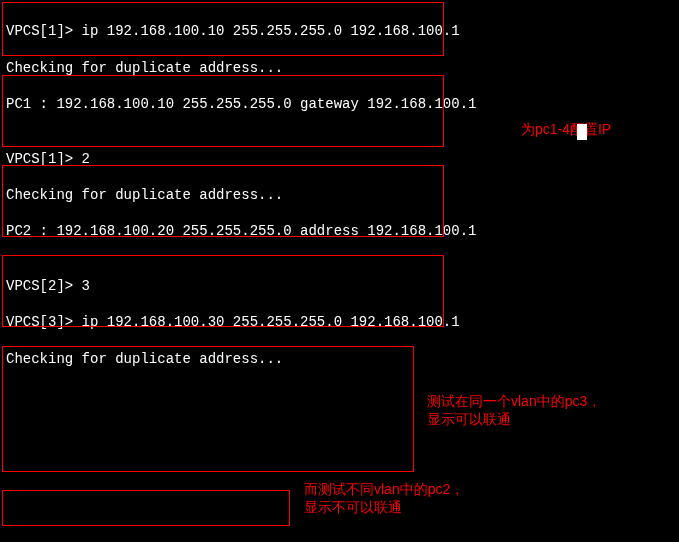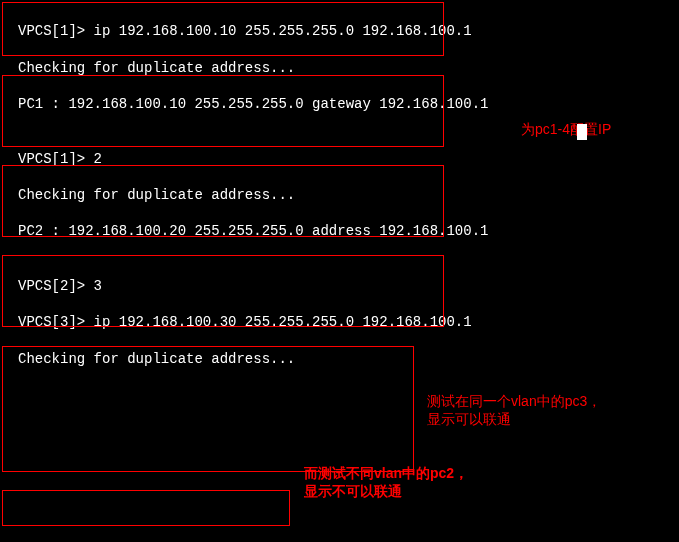--- a/index.html
+++ b/index.html
@@ -8,21 +8,21 @@
       font-family: "Courier New", monospace;
       width: 679px;
       height: 542px;
       position: relative;
     }
     .terminal {
       background: #000;
       color: #fff;
       font-size: 14px;
       line-height: 1.3;
-      padding: 4px 18px;
+      padding: 4px 6px;
       width: 679px;
       height: 542px;
       position: relative;
       white-space: pre;
       overflow: hidden;
     }
     .line { display: block; }
     .box {
       position: absolute;
       border: 1px solid #f00;
@@ -82,19 +82,19 @@
   <div class="box" style="top:346px;left:2px;width:412px;height:126px;"></div>
   <div class="box" style="top:490px;left:2px;width:288px;height:36px;"></div>
 
   <div class="anno" style="top:88px;left:521px;margin-top:32px;">
     <span>为pc1-4配置IP</span>
   </div>
   <div class="anno" style="top:392px;left:427px;">
     <span>测试在同一个vlan中的pc3，</span><br>
     <span>显示可以联通</span>
   </div>
-  <div class="anno" style="top:464px;left:304px;font-weight:bold;">
+  <div class="anno" style="top:480px;left:304px;">
     <span>而测试不同vlan中的pc2，</span><br>
     <span>显示不可以联通</span>
   </div>
 
   <div class="cursor-block" style="top:124px;left:577px;"></div>
 </div>
 
 </body></html>

